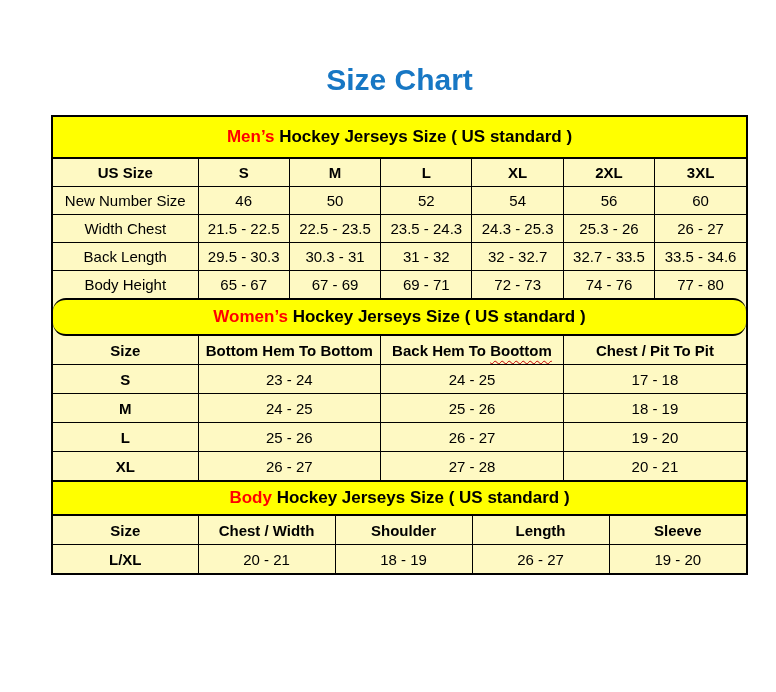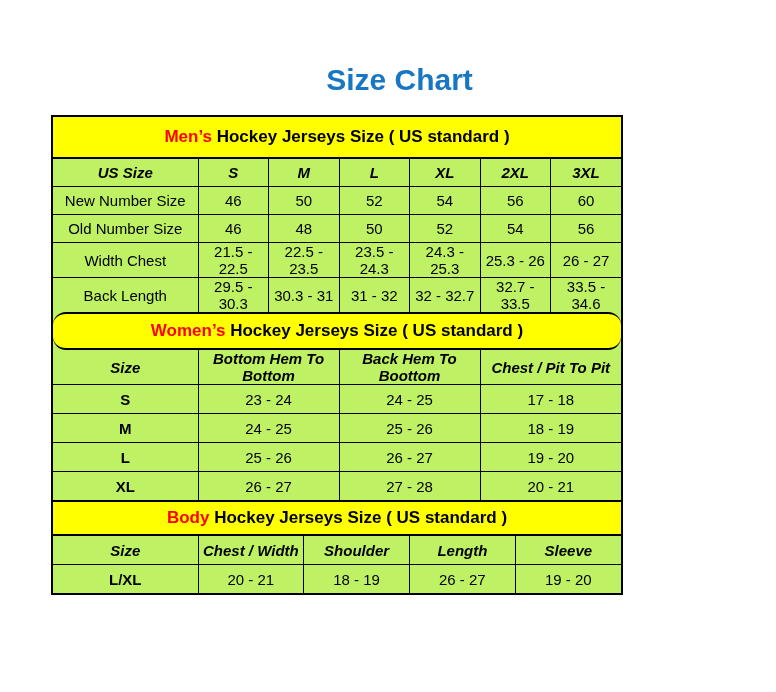--- a/index.html
+++ b/index.html
@@ -21,24 +21,24 @@
     width: 697px;
     text-align: center;
     font-size: 30px;
     line-height: 36px;
     font-weight: bold;
     color: var(--title_blue, #1777C4);
     letter-spacing: 0px;
   }
   .chart {
     margin: 17px 0 0 40px;
-    width: 572px;
+    width: 697px;
     box-sizing: border-box;
     border: 2px solid var(--border_black, #000);
-    background: #bef264;
+    background: #fef9c3;
   }
   .banner {
     display: flex;
     align-items: center;
     justify-content: center;
     background: var(--banner_yellow, #FFFF00);
     font-weight: bold;
     font-size: 17px;
     color: #000;
     border-bottom: 2px solid var(--border_black, #000);
@@ -56,21 +56,21 @@
   }
   .sec-table th, .sec-table td {
     border: 1px solid var(--border_black, #000);
     text-align: center;
     vertical-align: middle;
     font-size: 15px;
     padding: 0 2px;
     color: #000;
     overflow: hidden;
   }
-  .sec-table th { font-weight: bold; font-style: italic; }
+  .sec-table th { font-weight: bold; }
   .sec-table td { font-weight: normal; }
   .sec-table th:first-child, .sec-table td:first-child { border-left: none; }
   .sec-table th:last-child,  .sec-table td:last-child  { border-right: none; }
   .sec-table tr:last-child td { border-bottom: none; }
   .sec-mens   th, .sec-mens   td { height: 27px; }
   .sec-womens th, .sec-womens td { height: 28px; }
   .sec-youth  th, .sec-youth  td { height: 28px; }
   .sec-womens tbody td:first-child,
   .sec-youth  tbody td:first-child { font-weight: bold; }
   col.label-col { width: 145px; }
@@ -117,45 +117,45 @@
           <tr>
             <td class="label-cell">New Number Size</td>
             <td class="value-cell">46</td>
             <td class="value-cell">50</td>
             <td class="value-cell">52</td>
             <td class="value-cell">54</td>
             <td class="value-cell">56</td>
             <td class="value-cell">60</td>
           </tr>
           <tr>
-            <td class="label-cell">Old Number Size</td>
-            <td class="value-cell">46</td>
-            <td class="value-cell">48</td>
-            <td class="value-cell">50</td>
-            <td class="value-cell">52</td>
-            <td class="value-cell">54</td>
-            <td class="value-cell">56</td>
-          </tr>
-          <tr>
             <td class="label-cell">Width Chest</td>
             <td class="value-cell">21.5 - 22.5</td>
             <td class="value-cell">22.5 - 23.5</td>
             <td class="value-cell">23.5 - 24.3</td>
             <td class="value-cell">24.3 - 25.3</td>
             <td class="value-cell">25.3 - 26</td>
             <td class="value-cell">26 - 27</td>
           </tr>
           <tr>
             <td class="label-cell">Back Length</td>
             <td class="value-cell">29.5 - 30.3</td>
             <td class="value-cell">30.3 - 31</td>
             <td class="value-cell">31 - 32</td>
             <td class="value-cell">32 - 32.7</td>
             <td class="value-cell">32.7 - 33.5</td>
             <td class="value-cell">33.5 - 34.6</td>
+          </tr>
+          <tr>
+            <td class="label-cell">Body Height</td>
+            <td class="value-cell">65 - 67</td>
+            <td class="value-cell">67 - 69</td>
+            <td class="value-cell">69 - 71</td>
+            <td class="value-cell">72 - 73</td>
+            <td class="value-cell">74 - 76</td>
+            <td class="value-cell">77 - 80</td>
           </tr>
         </tbody>
       </table>
       <div class="banner banner-womens">
         <span class="banner-highlight">Women’s</span>
         <span class="banner-rest"> Hockey Jerseys Size ( US standard )</span>
       </div>
       <table class="sec-table sec-womens">
         <colgroup>
           <col class="label-col">

